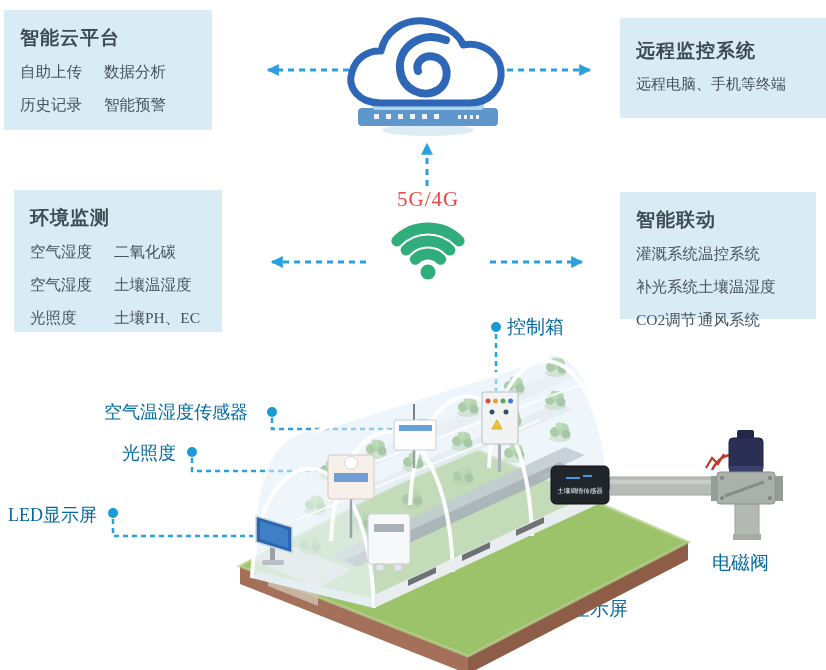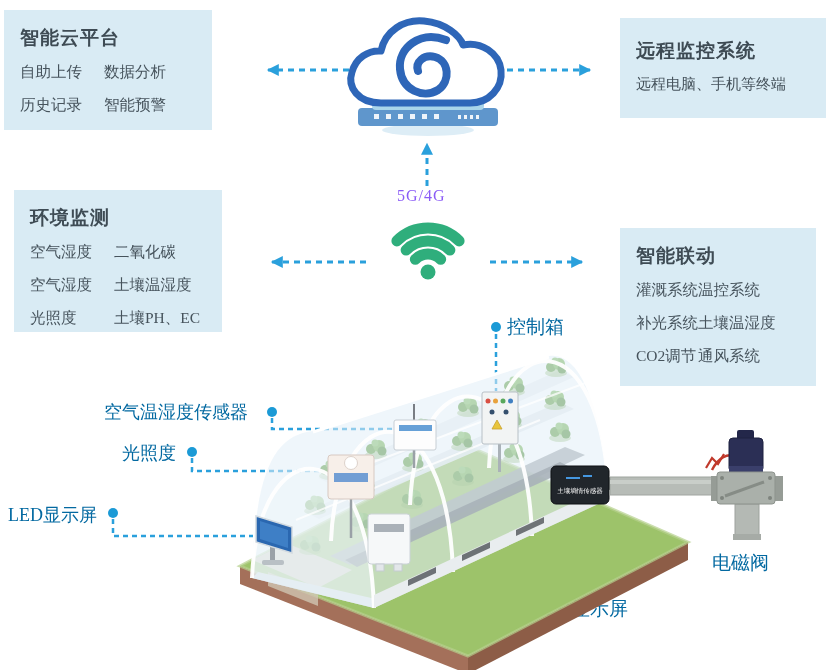--- a/index.html
+++ b/index.html
@@ -9,21 +9,21 @@
   }
   .panel{
     position:absolute;background:#d9ebf4;box-sizing:border-box;
     padding:15px 16px;color:#46535c;
   }
   .panel-title{font-size:19px;font-weight:600;letter-spacing:1px;margin-bottom:11px;color:#3e4b54;}
   .panel-grid{display:grid;grid-template-columns:max-content max-content;column-gap:22px;row-gap:12px;font-size:15.5px;}
   .panel-grid.one-col{grid-template-columns:max-content;}
   .callout{position:absolute;white-space:nowrap;font-size:18px;color:#0369a1;}
   .callout.big{font-size:19px;}
-  #netlabel{position:absolute;font-size:16px;color:#8b5cf6;letter-spacing:1px;}
+  #netlabel{position:absolute;font-size:21px;color:#ef4444;letter-spacing:1px;}
   svg{position:absolute;left:0;top:0;}
 </style>
 </head>
 <body>
 
 <div id="stage">
 
   <div class="panel" style="left:4px;top:10px;width:208px;height:120px;">
     <div class="panel-title">智能云平台</div>
     <div class="panel-grid">
@@ -46,21 +46,21 @@
     <div class="panel-grid">
       <span>空气湿度</span>
       <span>二氧化碳</span>
       <span>空气湿度</span>
       <span>土壤温湿度</span>
       <span>光照度</span>
       <span>土壤PH、EC</span>
     </div>
   </div>
 
-  <div class="panel" style="left:620px;top:192px;width:196px;height:158px;margin-top:36px;">
+  <div class="panel" style="left:620px;top:192px;width:196px;height:127px;">
     <div class="panel-title">智能联动</div>
     <div class="panel-grid" style="column-gap:0;">
       <span>灌溉系统</span>
       <span>温控系统</span>
       <span>补光系统</span>
       <span>土壤温湿度</span>
       <span>CO2调节</span>
       <span>通风系统</span>
     </div>
   </div>

